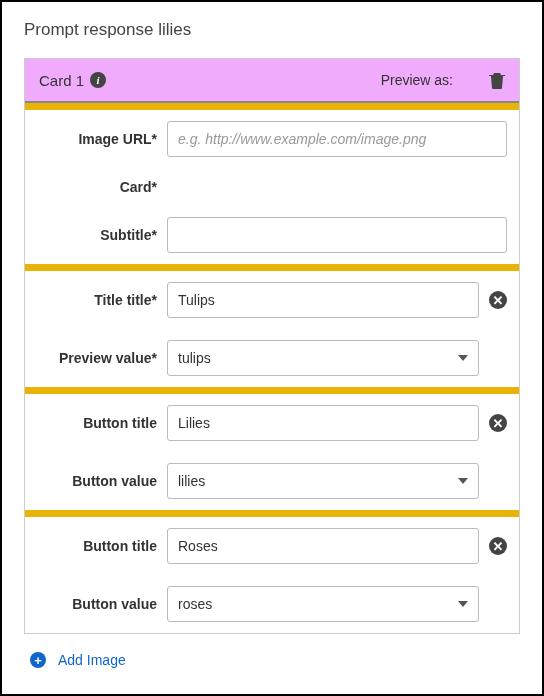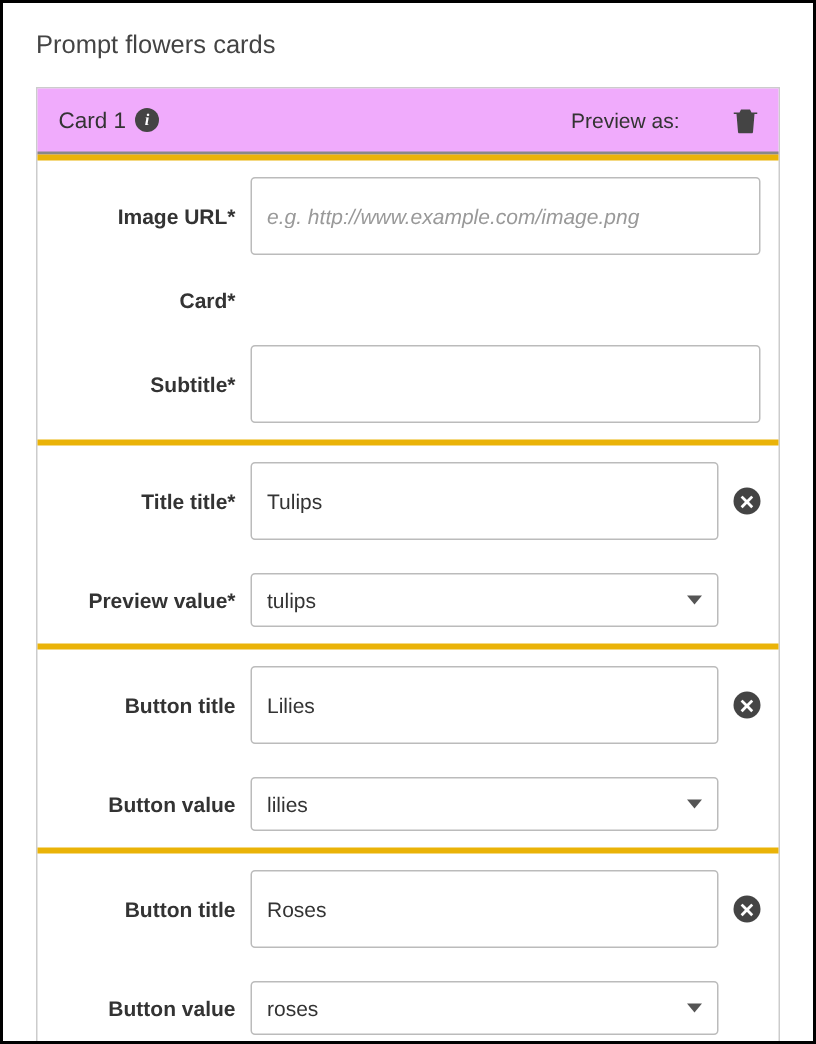--- a/index.html
+++ b/index.html
@@ -81,41 +81,41 @@
       border-right: 5px solid transparent;
       border-top: 6px solid #555;
     }
     .trash-icon {
       margin-left: 36px;
       cursor: pointer;
       color: #444;
     }
     .trash-icon svg { width: 16px; height: 18px; display: block; }
     .form-section {
-      border-top: 4px solid #eab308;
+      border-top: 7px solid #eab308;
     }
     .form-section:first-of-type {
       border-top: none;
     }
     .form-row {
       display: flex;
       align-items: center;
       padding: 11px 12px;
       gap: 10px;
     }
     .form-label {
       width: 120px;
       text-align: right;
       font-size: 14px;
       font-weight: bold;
       color: #333;
     }
     .form-input {
       flex: 1;
-      height: 52px;
+      height: 36px;
       border: 1px solid #bbb;
       border-radius: 3px;
       padding: 0 10px;
       font-size: 14px;
       color: #333;
     }
     .form-input::placeholder {
       color: #999;
       font-style: italic;
     }
@@ -174,21 +174,21 @@
       line-height: 1;
     }
     .add-card-label {
       color: #1166cc;
       font-size: 14px;
     }
   </style>
 </head>
 <body>
 
-<div class="section-title">Prompt flowers cards</div>
+<div class="section-title">Prompt response lilies</div>
 
 <div class="card-container">
 
   <div class="card-header">
     <span class="card-label">Card 1</span>
     <span class="info-icon">i</span>
     <div class="preview-group">
       <span class="preview-label">Preview as:</span>
     </div>
     <span class="trash-icon">

